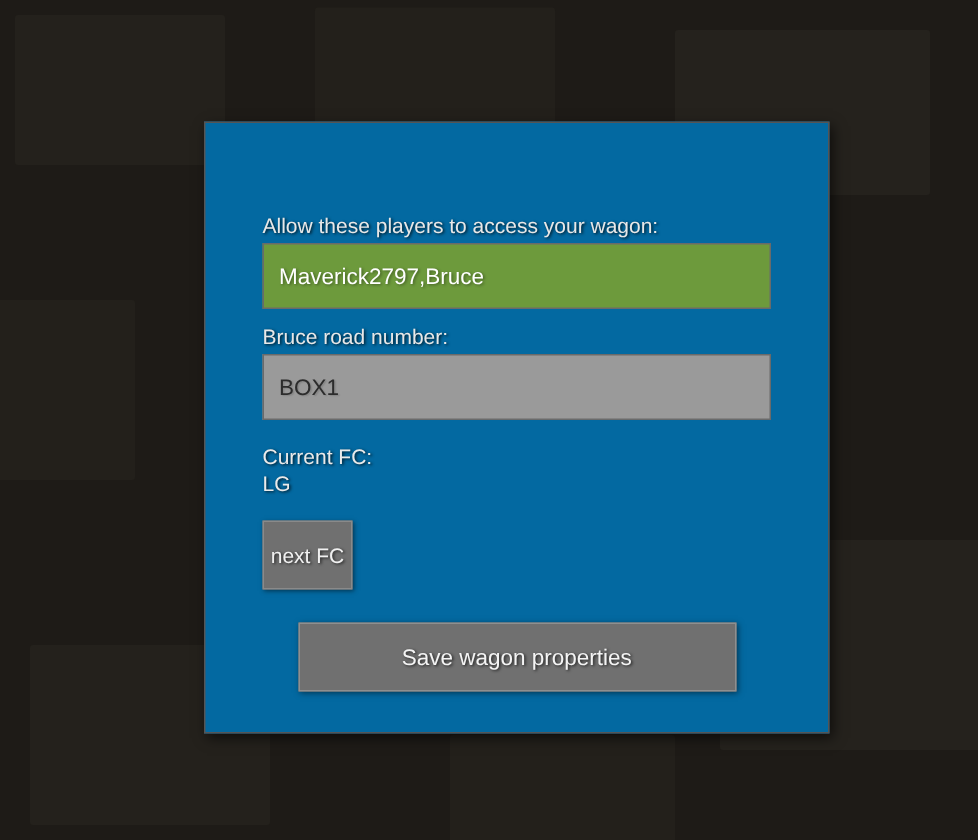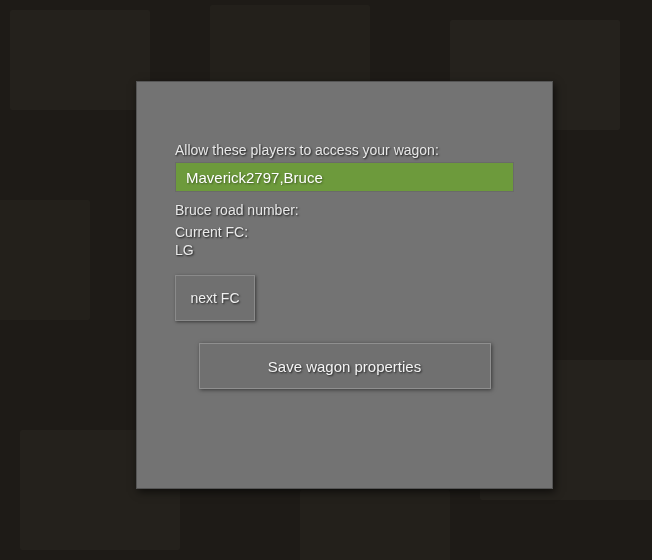--- a/index.html
+++ b/index.html
@@ -28,36 +28,36 @@
   .tileE { width: 200px; height: 140px; left: 480px; top: 360px; background:#25221d; }
   .tileF { width: 160px; height: 120px; left: 20px;  top: 430px; background:#24211c; }
   .tileG { width: 150px; height: 100px; left: 300px; top: 490px; background:#23201b; }
 
   .panel {
     position: absolute;
     left: 136px;
     top: 81px;
     width: 417px;
     height: 408px;
-    background: #737373;
+    background: #0369a1;
     border: 1px solid #555;
     box-shadow: 2px 3px 8px rgba(0,0,0,0.6);
     padding: 60px 38px 25px 38px;
   }
 
   .field-label {
     color: #e8e8e8;
     font-size: 14px;
     text-shadow: 1px 1px 2px rgba(0,0,0,0.8);
     margin-bottom: 4px;
   }
 
   .text-input {
     width: 100%;
-    height: 30px;
+    height: 44px;
     border: 1px solid #6a6a6a;
     padding: 0 10px;
     font-size: 15px;
     font-weight: 500;
     color: #2c2c2c;
     text-shadow: 1px 1px 1px rgba(0,0,0,0.15);
     margin-bottom: 10px;
     outline: none;
   }
   .text-input.green {
@@ -78,21 +78,21 @@
     flex-direction: column;
   }
   .fc-text {
     color: #eaeaea;
     font-size: 14px;
     line-height: 1.25;
     text-align: left;
     text-shadow: 1px 1px 2px rgba(0,0,0,0.8);
   }
   .btn-next {
-    width: 80px;
+    width: 60px;
     height: 46px;
     background: #707070;
     border: 1px solid #8a8a8a;
     color: #f0f0f0;
     font-size: 14px;
     text-shadow: 1px 1px 2px rgba(0,0,0,0.7);
     cursor: pointer;
     box-shadow: 1px 1px 3px rgba(0,0,0,0.5);
   }
 
@@ -124,20 +124,21 @@
   <div class="tile tileF"></div>
   <div class="tile tileG"></div>
 </div>
 
 <div class="panel">
 
   <div class="field-label">Allow these players to access your wagon:</div>
   <input type="text" class="text-input green" value="Maverick2797,Bruce" style="">
 
   <div class="field-label">Bruce road number:</div>
+  <input type="text" class="text-input gray" value="BOX1" style="">
 
 
   <div class="fc-row">
     <div class="fc-text">
       <span>Current FC:</span><br>
       <span>LG</span>
     </div>
     <button class="btn-next">next FC</button>
   </div>
 

